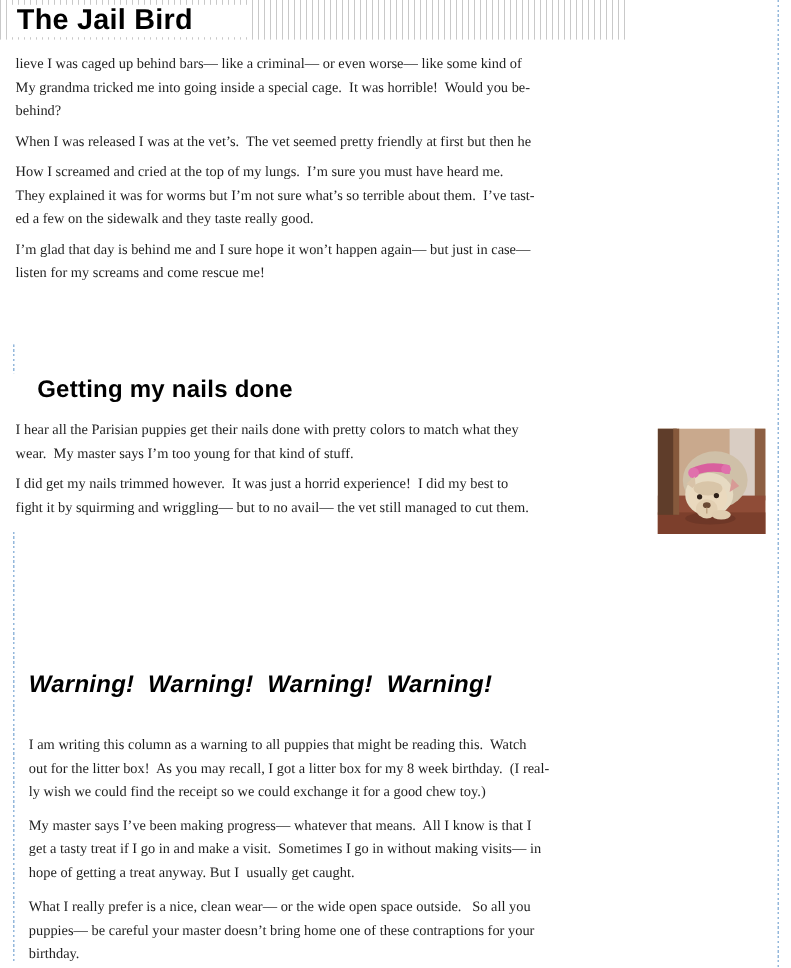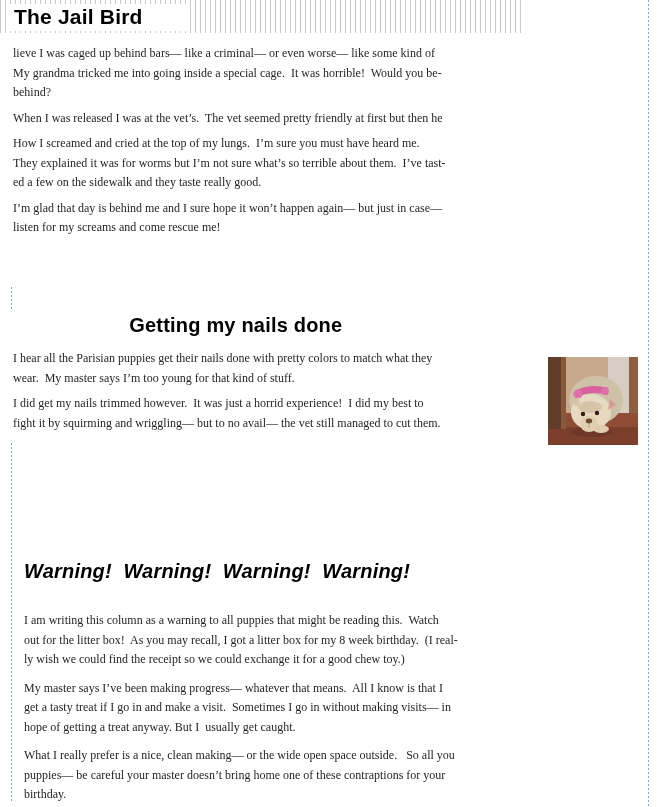--- a/index.html
+++ b/index.html
@@ -8,40 +8,40 @@
     font-family:"Liberation Serif",serif;
   }
   
   .stripe-band{
     position:absolute;left:0;top:0;width:522px;height:33px;
     background:repeating-linear-gradient(to right,#c9c9c9 0 1px,#ffffff 1px 5px);
   }
   .masthead{
     position:absolute;left:8px;top:4px;background:#ffffff;
     padding:1px 46px 2px 6px;
-    font-family:"Liberation Sans",sans-serif;font-weight:bold;font-size:21px;
+    font-family:"Liberation Sans",sans-serif;font-weight:bold;font-size:24px;
     line-height:24px;color:#000000;letter-spacing:.2px;white-space:pre;
   }
   
   .vguide{
     position:absolute;width:1px;
     background-image:repeating-linear-gradient(to bottom,#79a6d2 0 2px,rgba(0,0,0,0) 2px 4px);
   }
   #guide-right{left:648px;top:0;height:807px;}
   #guide-left-a{left:11px;top:287px;height:24px;}
   #guide-left-b{left:11px;top:443px;height:360px;}
 
   .section{position:absolute;color:#1f1f1f;}
   .sec-title{
     font-family:"Liberation Sans",sans-serif;font-weight:bold;font-size:20px;
     line-height:24px;color:#000000;letter-spacing:.2px;white-space:pre;
   }
   #sec-jailbird{left:13px;top:44px;}
   #sec-nails{left:13px;top:313px;}
-  #sec-nails .sec-title{margin:0 0 12px 18px;text-align:center;}
+  #sec-nails .sec-title{margin:0 0 12px 18px;}
   #sec-warning{left:24px;top:559px;}
   #sec-warning .sec-title{margin:0 0 28px 0;font-style:italic;}
   .body{font-size:12px;}
   .line{white-space:pre;line-height:19.5px;}
   .para{margin:0 0 6px 0;}
   #sec-warning .para{margin-bottom:9px;}
 
   .photo-frame{
     position:absolute;left:548px;top:357px;width:90px;height:88px;
   }
@@ -130,20 +130,20 @@
           <div class="line">I am writing this column as a warning to all puppies that might be reading this.  Watch</div>
           <div class="line">out for the litter box!  As you may recall, I got a litter box for my 8 week birthday.  (I real-</div>
           <div class="line">ly wish we could find the receipt so we could exchange it for a good chew toy.)</div>
         </div>
         <div class="para">
           <div class="line">My master says I’ve been making progress— whatever that means.  All I know is that I</div>
           <div class="line">get a tasty treat if I go in and make a visit.  Sometimes I go in without making visits— in</div>
           <div class="line">hope of getting a treat anyway. But I  usually get caught.</div>
         </div>
         <div class="para">
-          <div class="line">What I really prefer is a nice, clean making— or the wide open space outside.   So all you</div>
+          <div class="line">What I really prefer is a nice, clean wear— or the wide open space outside.   So all you</div>
           <div class="line">puppies— be careful your master doesn’t bring home one of these contraptions for your</div>
           <div class="line">birthday.</div>
         </div>
       </div>
   </div>
 
 </div>
 
 </body></html>

